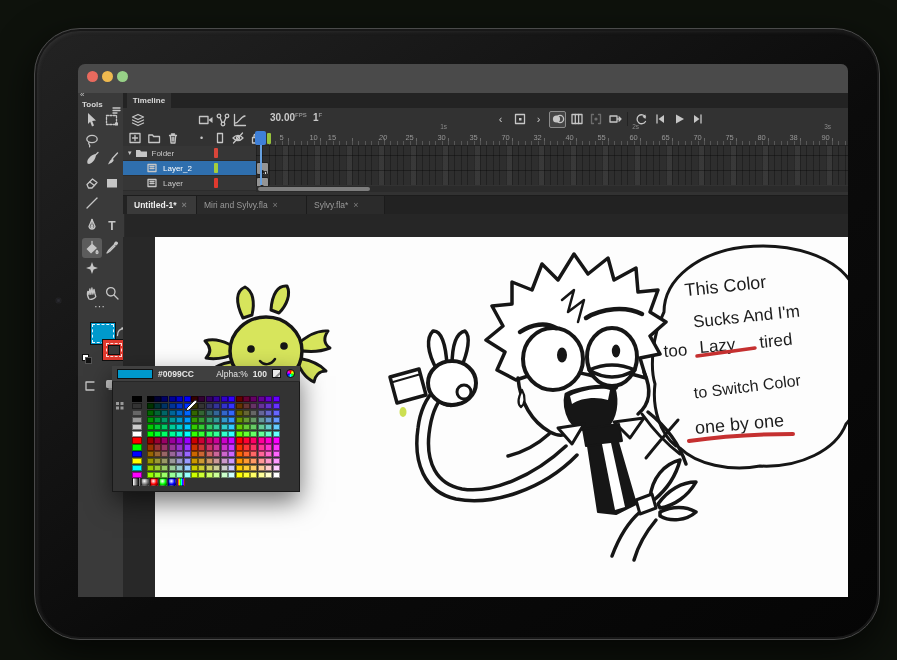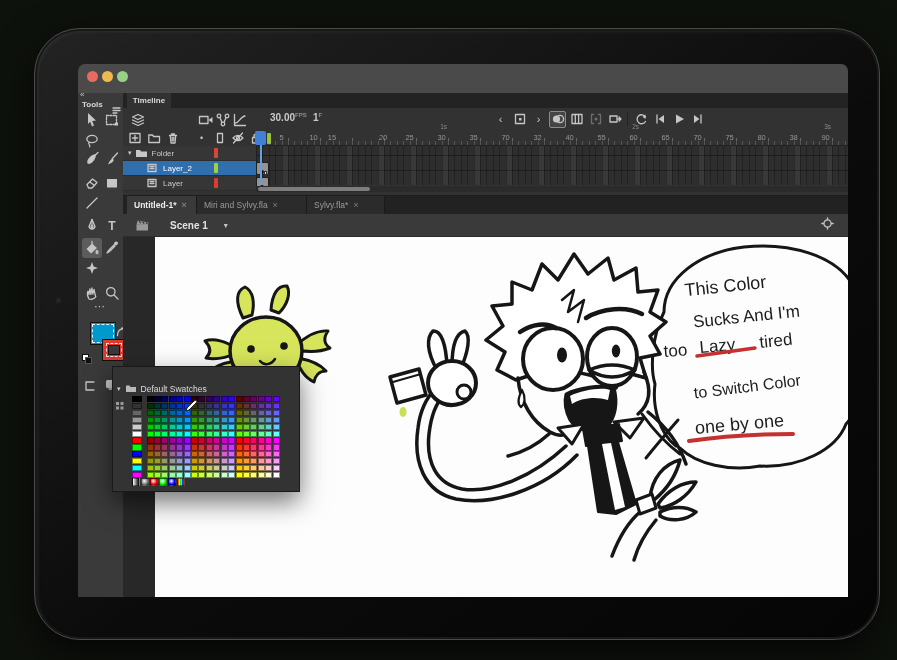--- a/index.html
+++ b/index.html
@@ -447,35 +447,20 @@
   </div>
   <div class="dtab" style="left:197px;width:110px;">
     <span>Miri and Sylvy.fla</span>
     <span class="x">×</span>
   </div>
   <div class="dtab" style="left:307px;width:78px;">
     <span>Sylvy.fla*</span>
     <span class="x">×</span>
   </div>
 
-  <div class="abs editbar">
-    <svg width="15" height="13" style="margin-left:12px;">
-      <path d="M1.5 5.5 L2.8 1.5 L13.5 3.5 L13 6" fill="#9a9a9a"></path>
-        <rect x="1.5" y="5.5" width="11.5" height="6" fill="#9a9a9a"></rect>
-      <path d="M4 2 L5.8 4.2 M7.5 2.6 L9.3 4.8 M11 3.2 L12.5 5.2" stroke="#3a3a3a" stroke-width="1.2"></path>
-    </svg>
-    <span class="scene-label" style="margin-left:20px;">Scene 1</span>
-    <span class="glyph" style="margin-left:16px;font-size:8px;">▾</span>
-    <span style="margin-left:auto;margin-right:14px;">
-      <svg width="13" height="13" class="icn">
-          <circle cx="6.5" cy="6.5" r="3.6"></circle>
-          <path d="M6.5 0.8 V2.6 M6.5 10.4 V12.2 M0.8 6.5 H2.6 M10.4 6.5 H12.2"></path>
-        </svg>
-    </span>
-  </div>
 
   <div class="abs pasteboard"></div>
   <div class="abs stage"></div>
 
   <svg id="artwork" class="abs" viewBox="0 0 897 660">
     <g stroke="#161616" fill="none" stroke-width="3" stroke-linecap="round" stroke-linejoin="round">
 
       <g>
         <path d="M676 446 C660 434 652 408 655 384 C650 368 652 336 664 312 C664 278 700 252 744 247 C790 242 836 256 852 284 C864 304 864 330 858 346 C868 372 864 404 846 424 C836 450 800 468 760 466 C730 472 696 464 680 448"></path>
         <path d="M642 414 C652 428 664 442 680 454 M678 420 C664 436 654 448 646 458"></path>
@@ -548,26 +533,27 @@
         <text x="740" y="430" text-anchor="middle" font-size="18" transform="rotate(-5 740 430)">one by one</text>
       </g>
       <g stroke="#c53030">
         <path d="M697 356 L755 348" stroke-width="3.5"></path>
         <path d="M689 441 C724 436 758 434 793 434" stroke-width="4"></path>
       </g>
     </g>
   </svg>
 
   <div class="abs swpanel"></div>
-  <div class="abs swsub">
-    <span class="glyph" style="font-size:7px;">▾</span>
-    <svg width="12" height="9">
-        <path d="M1 8 V1.5 H4.5 L5.5 3 H11 V8 Z" fill="#b9b9b9"></path>
-      </svg>
-    <span>Default Swatches</span>
+  <div class="abs swhead">
+    <span style="width:36px;height:10px;background:#0099CC;border:1px solid #111;"></span>
+    <span class="swhex">#0099CC</span>
+    <span class="swhex" style="margin-left:auto;font-weight:normal;">Alpha:%</span>
+    <span class="swhex">100</span>
+    <span class="nocolor"></span>
+    <span class="colorwheel"></span>
   </div>
   <div class="abs" style="left:116px;top:396px;">
     <svg width="8" height="8">
         <rect x="0" y="0" width="3" height="3" fill="#9a9a9a"></rect>
         <rect x="4.5" y="0" width="3" height="3" fill="#9a9a9a"></rect>
         <rect x="0" y="4.5" width="3" height="3" fill="#9a9a9a"></rect>
         <rect x="4.5" y="4.5" width="3" height="3" fill="#9a9a9a"></rect>
       </svg>
   </div>
   <div id="swatch-grid" class="abs" style="left:132px;top:396px;width:150px;height:84px;">

